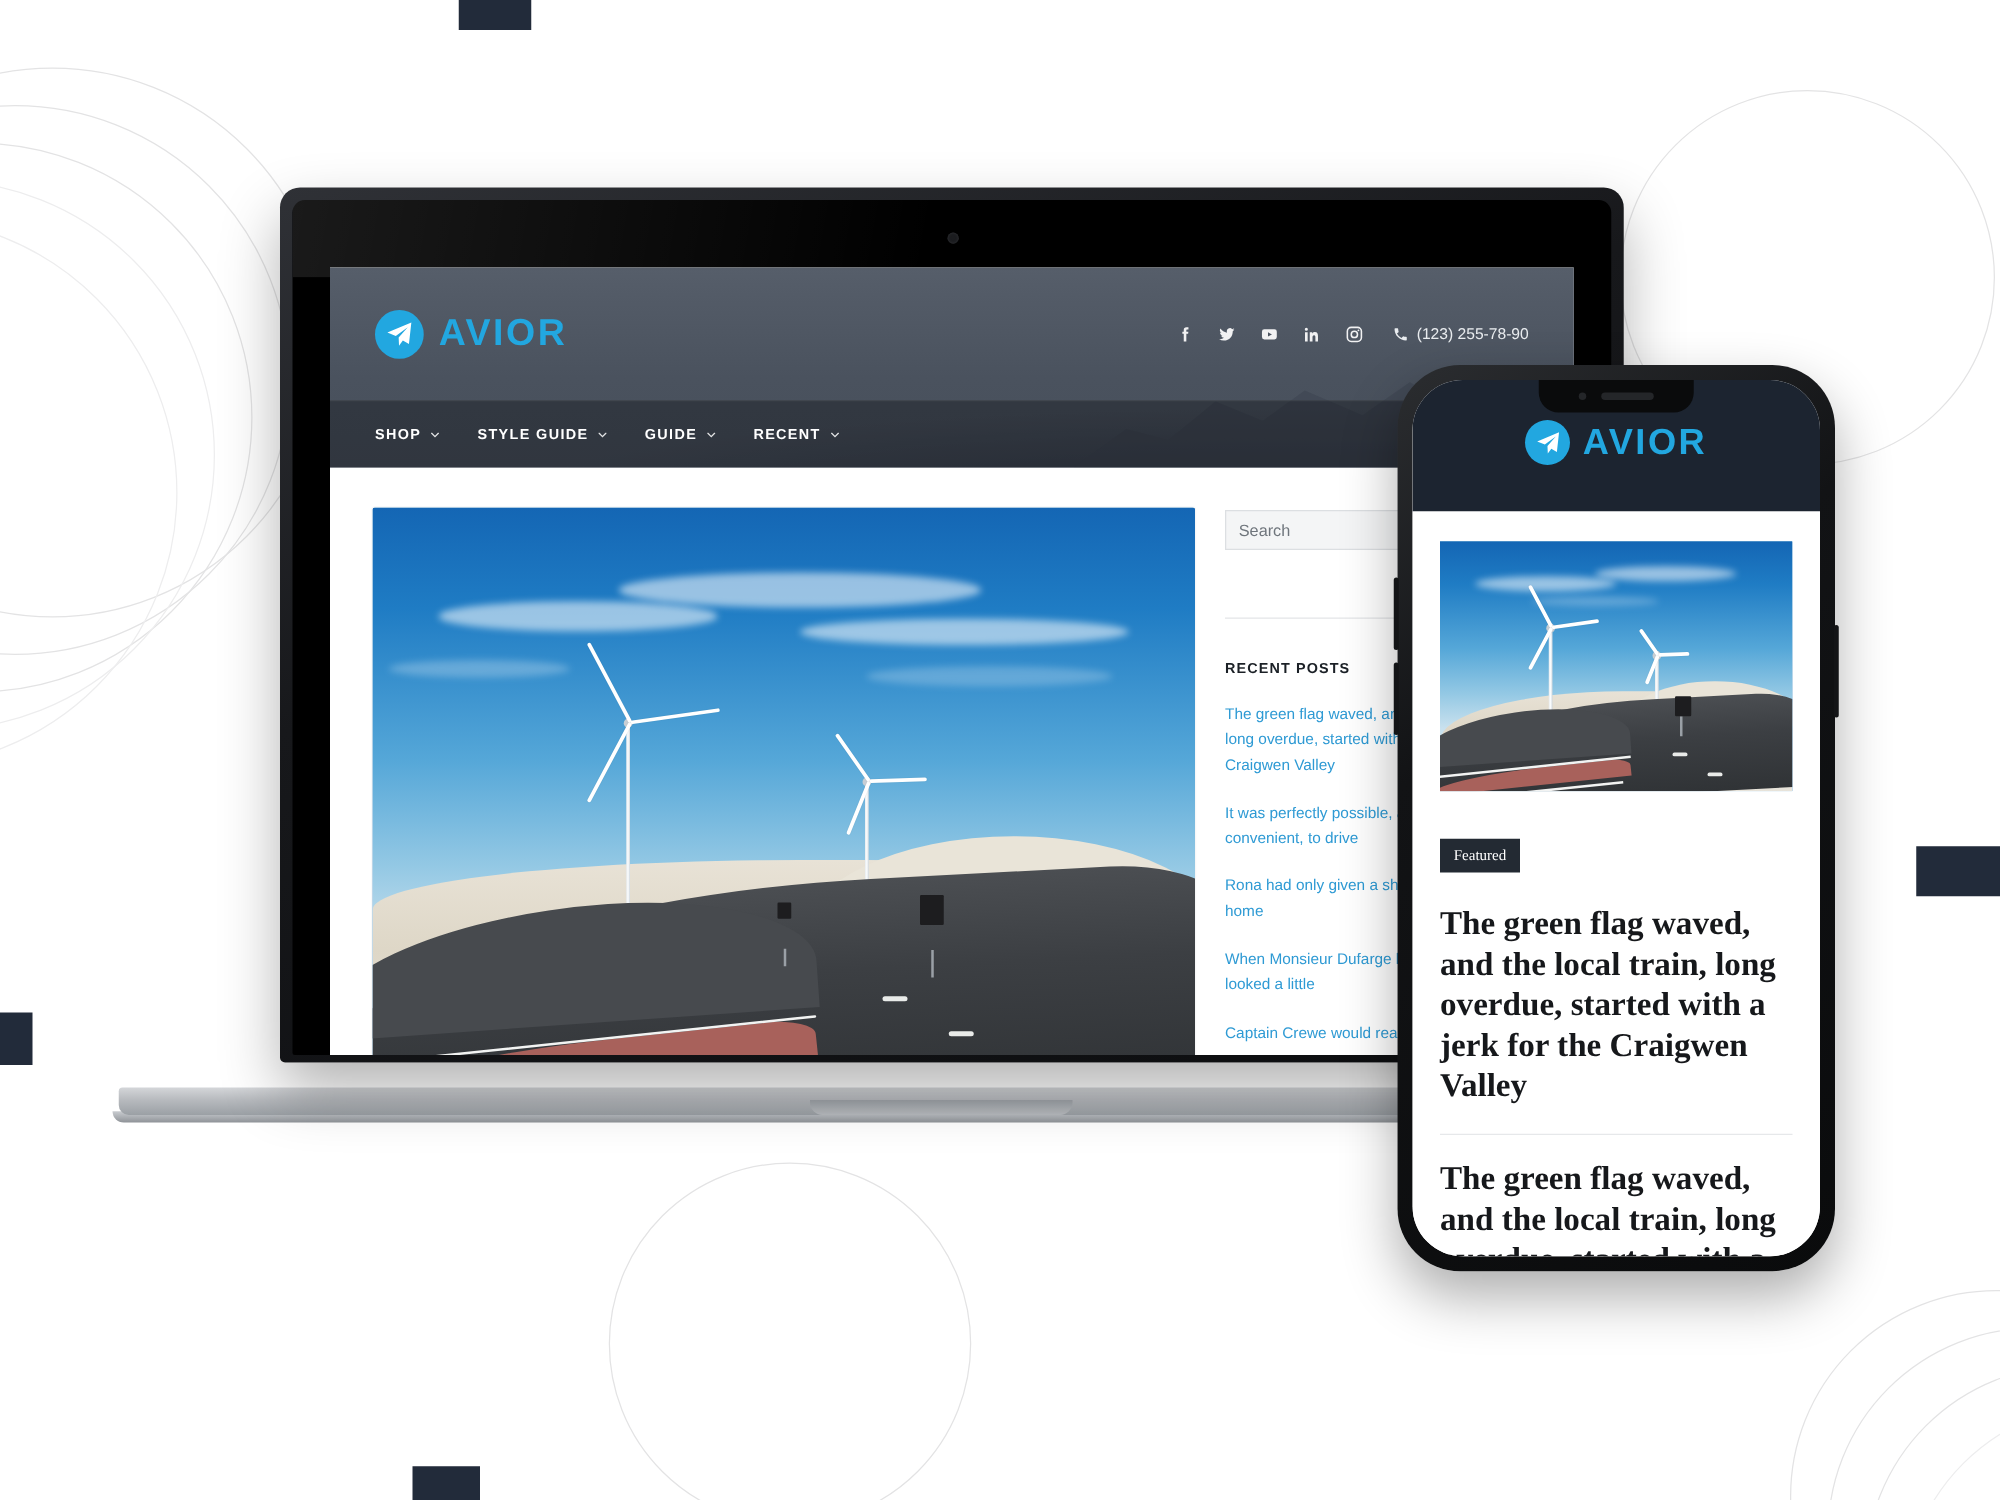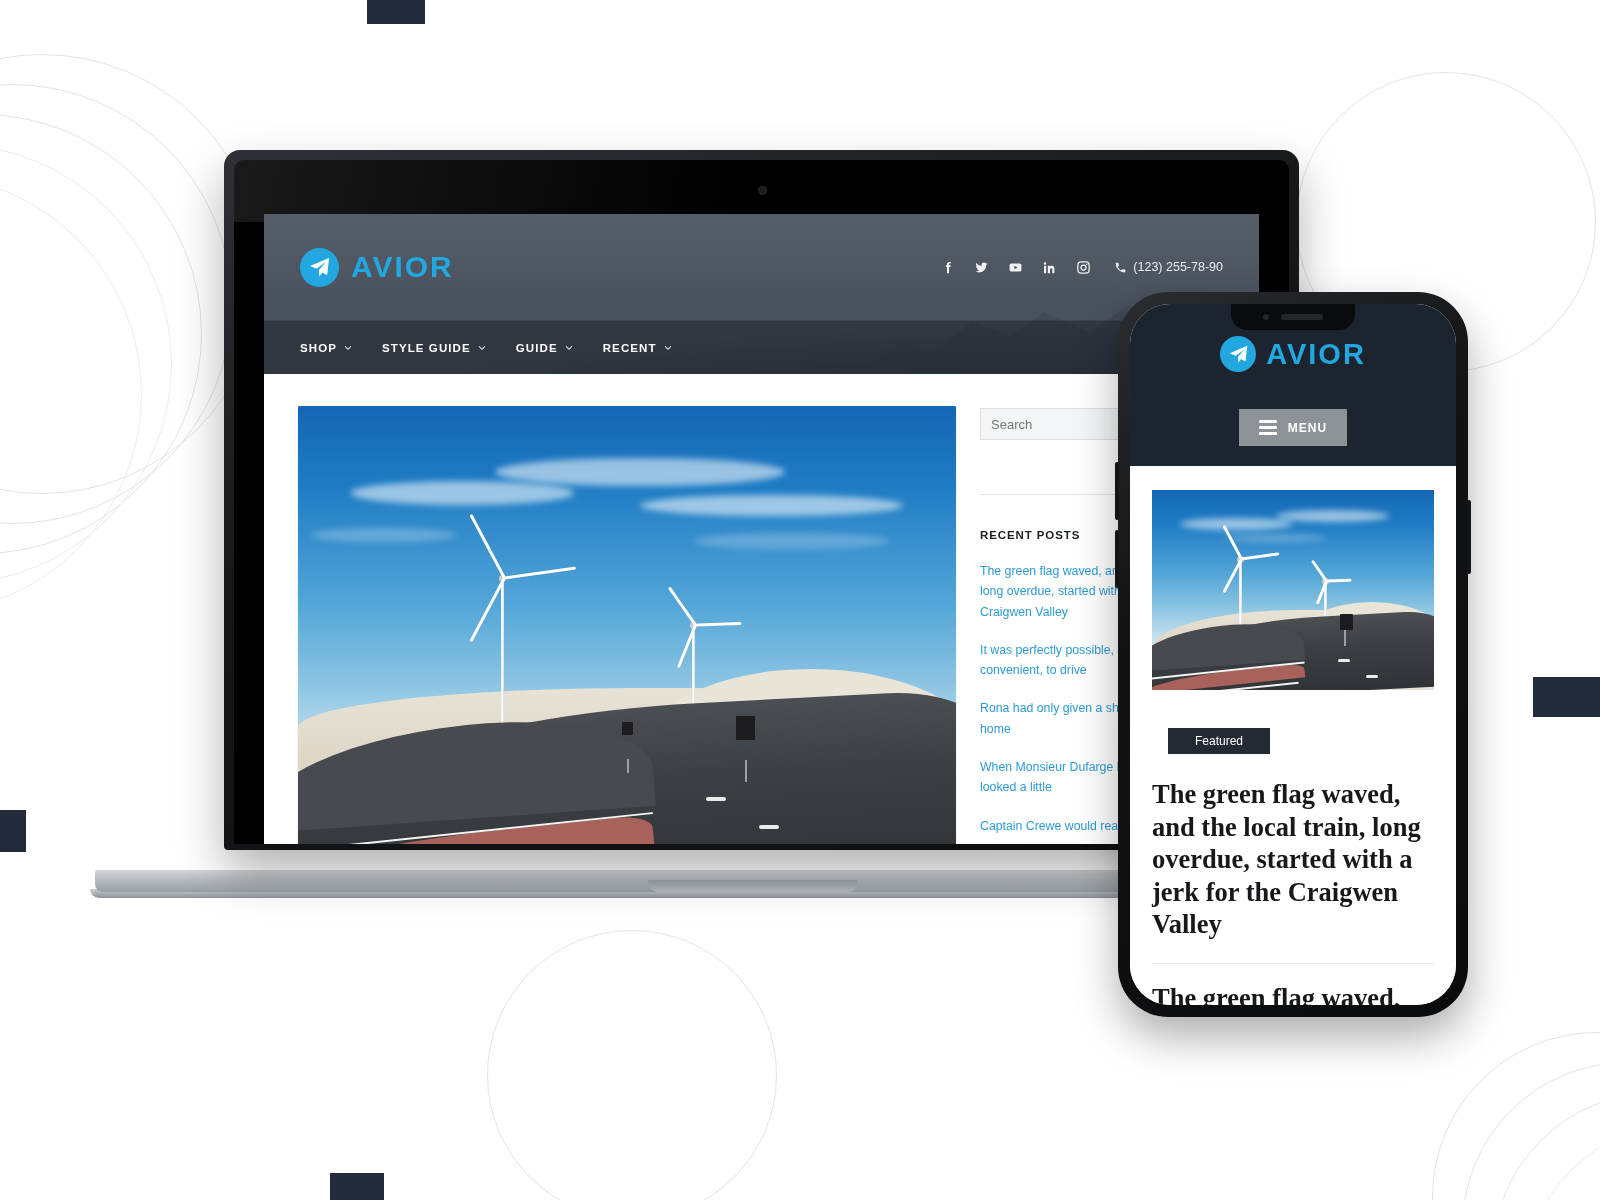--- a/index.html
+++ b/index.html
@@ -158,21 +158,21 @@
   .menu-btn {
     background:#8d9299; color:#fff; font-size:12px; font-weight:700; letter-spacing:1px;
     padding:11px 20px; display:flex; align-items:center; gap:11px;
   }
   .burger { width:18px; display:flex; flex-direction:column; gap:3px; }
   .burger i { display:block; height:3px; background:#fff; border-radius:1px; }
   .p-body { background:#fff; padding:24px 22px 0 22px; }
   .p-thumb { width:100%; height:200px; overflow:hidden; position:relative; }
   .badge {
     display:inline-block; background:#232a33; color:#fff; font-size:12px;
-    padding:6px 27px; margin:38px 0 24px 16px;
+    padding:6px 11px; margin:38px 0 24px 0;font-family:Liberation Serif, serif;
   }
   .p-title { font-family:"Liberation Serif", serif; font-weight:700; font-size:26.5px; line-height:1.23; color:#16181b; }
   .p-rule { height:1px; background:#e6e8ea; margin:22px 0 18px 0; }
   .side-btn { position:absolute; background:#131416; border-radius:2px; }
 </style>
 </head>
 <body>
 
 <div class="deco">
 
@@ -375,30 +375,20 @@
       <div class="p-brand">
         <span class="p-mark">
           <svg viewBox="0 0 24 24" aria-hidden="true">
               <path d="M22 2L2 10.5l7 2.8L19 6l-7.6 8.6.3 6.9 3.2-4.3L20 20z" fill="#ffffff"></path>
             </svg>
         </span>
         <span class="p-name">AVIOR</span>
       </div>
     </div>
 
-    <div class="menu-wrap">
-      <div class="menu-btn">
-        <span class="burger">
-            <i></i>
-            <i></i>
-            <i></i>
-          </span>
-        <span>MENU</span>
-      </div>
-    </div>
 
     <div class="p-body">
       <div class="p-thumb">
         <div class="ph">
           <div class="sky"></div>
           <div class="cloud" style="left:10%; top:14%; width:40%; height:6%;"></div>
           <div class="cloud" style="left:44%; top:10%; width:40%; height:6%;"></div>
           <div class="cloud" style="left:26%; top:22%; width:36%; height:4%; opacity:.45;"></div>
           <div class="dune"></div>
           <div class="dune2"></div>

